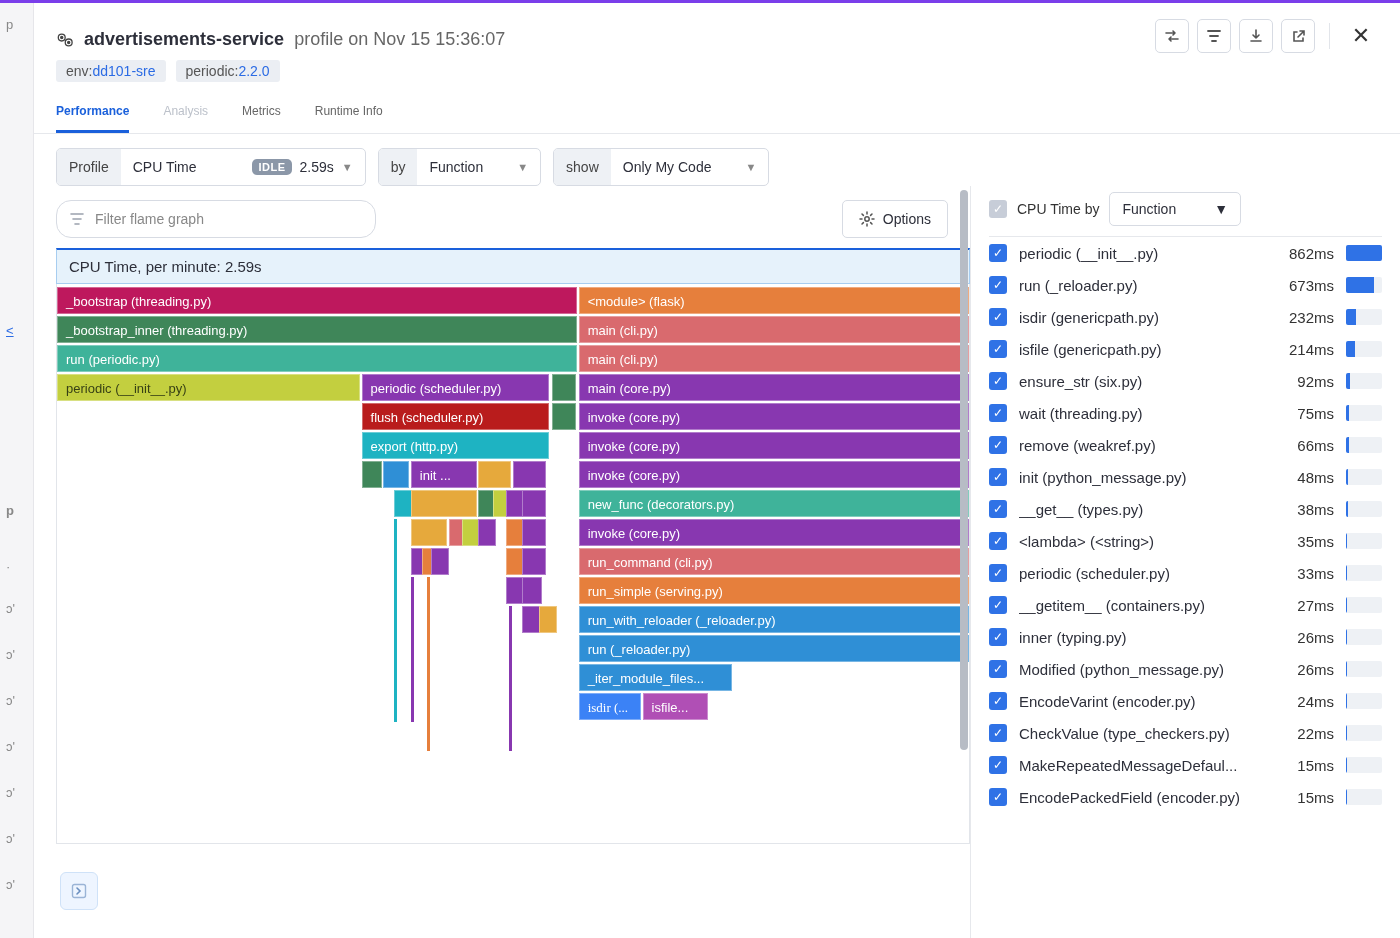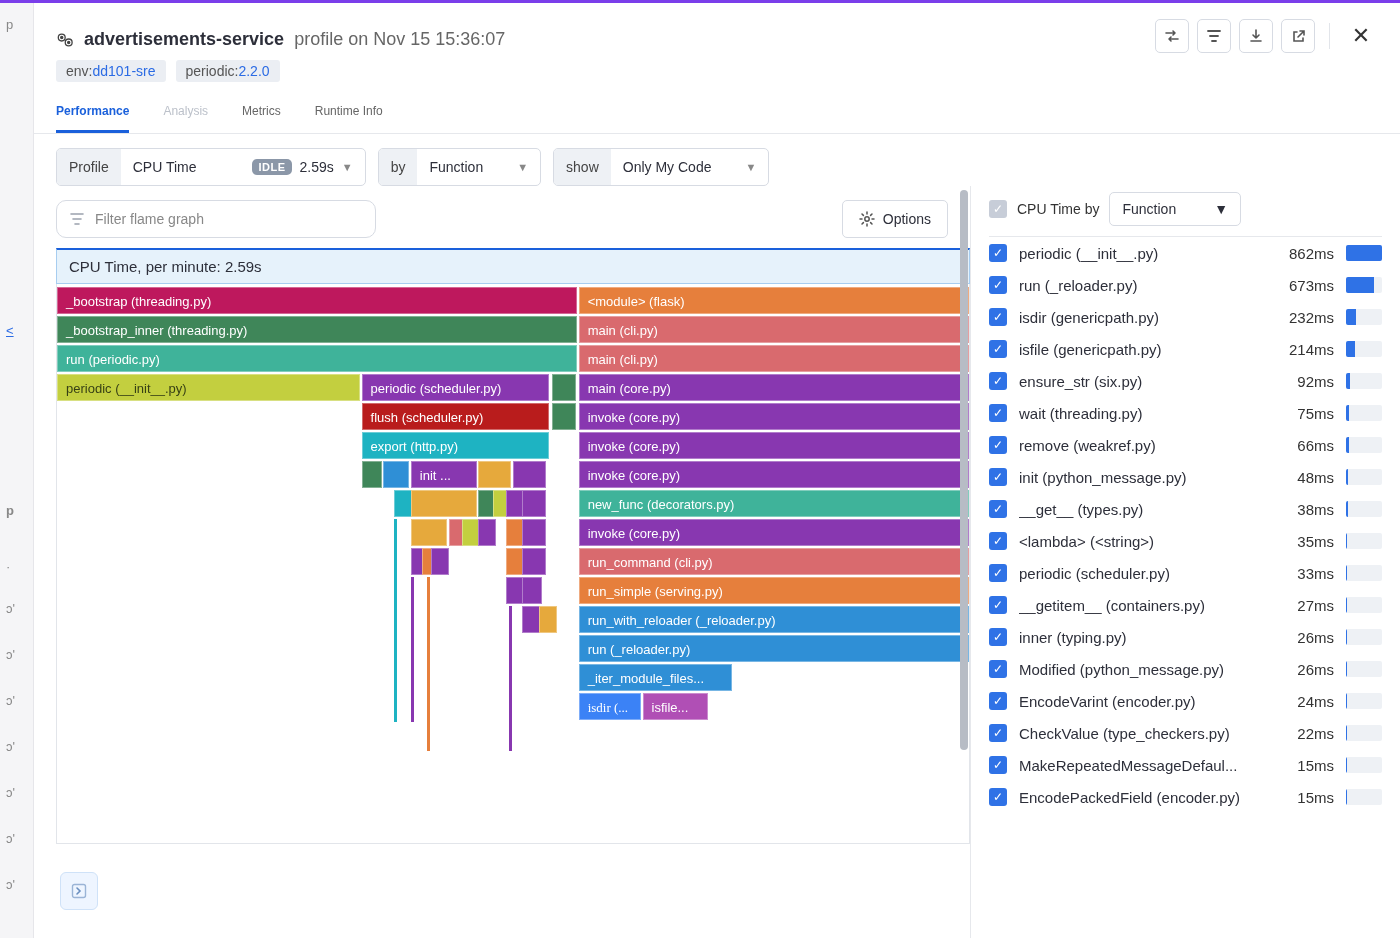--- a/index.html
+++ b/index.html
@@ -66,21 +66,21 @@
 .seg .val { padding:0 12px; display:flex; align-items:center; gap:8px; }
 .seg .chev { color:#888; font-size:11px; }
 .idle-badge {
   background:#8b97a8; color:#fff; font-size:11px; font-weight:700; padding:2px 6px;
   border-radius:5px; letter-spacing:.5px;
 }
 .sub-controls {
   display:flex; padding: 14px 22px 10px 22px; align-items:center; justify-content:space-between;
 }
 .filter-input {
-  border:1px solid #d7dbe3; border-radius:10px; height:38px; width:320px;
+  border:1px solid #d7dbe3; border-radius:15px; height:38px; width:320px;
   display:flex; align-items:center; padding:1px 12px; color:#888; gap:10px;
 }
 .options-btn {
   border:1px solid #d7dbe3; border-radius:5px; height:38px; padding:0 16px;
   display:flex; align-items:center; gap:8px; cursor:pointer;
 }
 .body {
   flex:1; display:flex; overflow:hidden;
 }
 .flame-col { flex:1; min-width:0; position:relative; padding:0 0 0 22px; }

